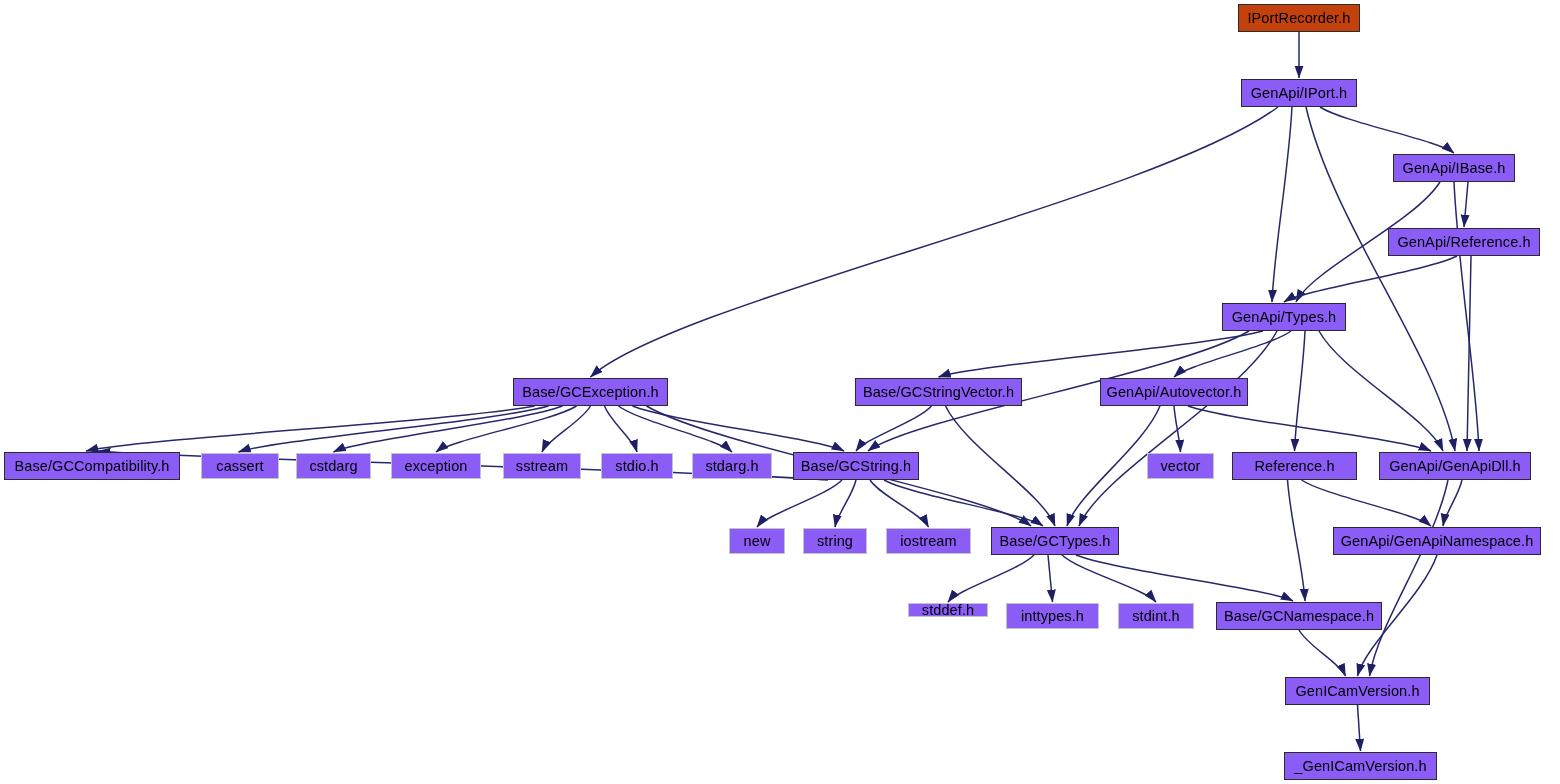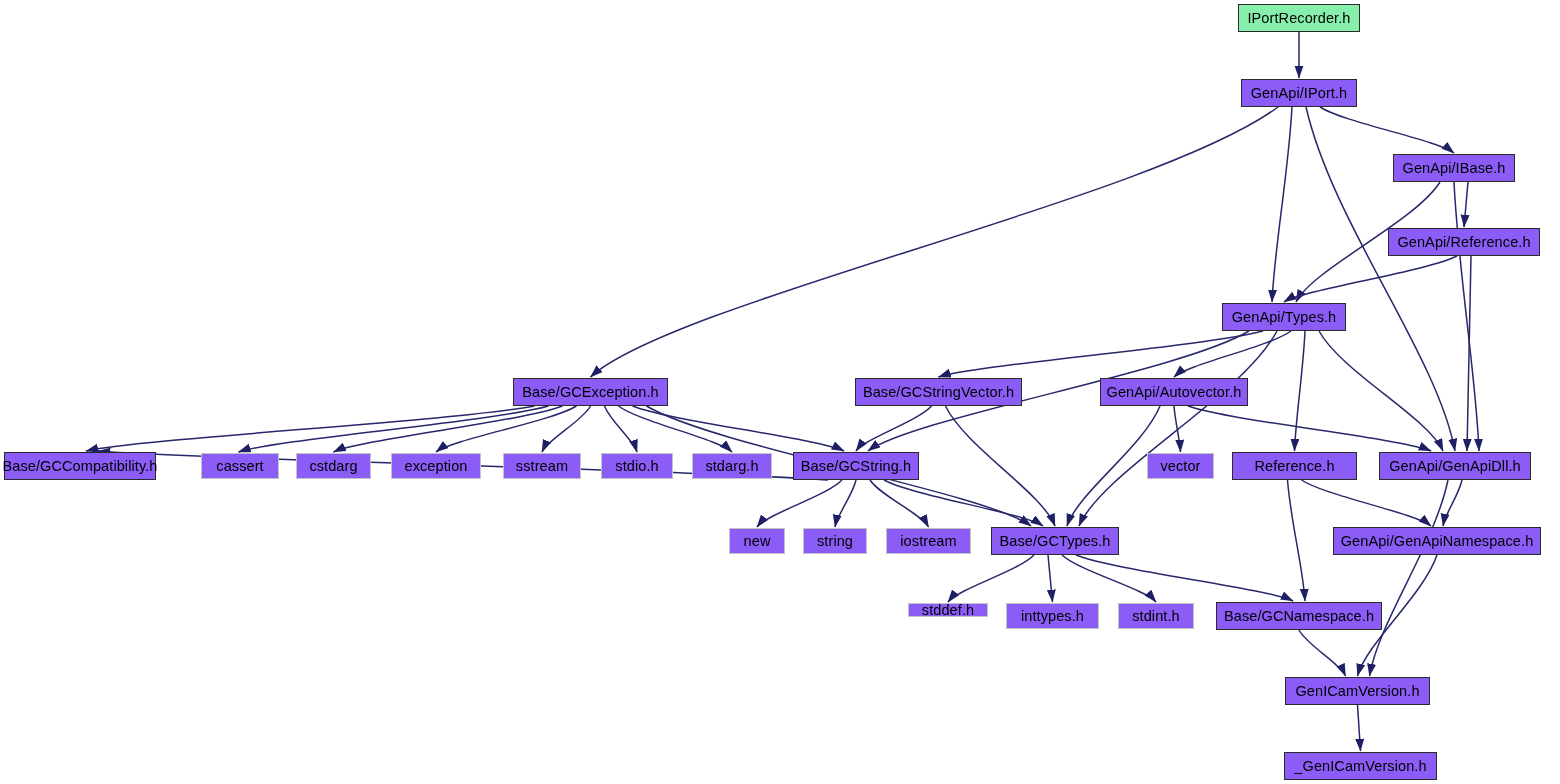--- a/index.html
+++ b/index.html
@@ -41,21 +41,21 @@
   
   .node.local {
     border: 1.6px solid #2b2b2b;
   }
   
   .node.system {
     border: 1px solid #c4c4c4;
   }
   
   .node.root {
-    background: #86efac;
+    background: #c2410c;
     border: 1.6px solid #2b2b2b;
   }
 </style>
 </head>
 <body>
 
 <div id="graph">
   <svg id="edges" width="1560" height="784" viewBox="0 0 1560 784" xmlns="http://www.w3.org/2000/svg">
     <defs>
       <marker id="arrow" markerWidth="9" markerHeight="9" refX="8.2" refY="3.0" orient="auto" markerUnits="strokeWidth">
@@ -129,21 +129,21 @@
       </div>
       <div class="node local" style="left: 513px; top: 378px; width: 155px; height: 28px;">
         <span>Base/GCException.h</span>
       </div>
       <div class="node local" style="left: 855px; top: 378px; width: 167px; height: 28px;">
         <span>Base/GCStringVector.h</span>
       </div>
       <div class="node local" style="left: 1100px; top: 378px; width: 148px; height: 28px;">
         <span>GenApi/Autovector.h</span>
       </div>
-      <div class="node local" style="left: 4px; top: 452px; width: 152px; height: 28px;">
+      <div class="node local" style="left: 4px; top: 452px; width: 176px; height: 28px;">
         <span>Base/GCCompatibility.h</span>
       </div>
       <div class="node system" style="left: 201px; top: 453px; width: 78px; height: 26px;">
         <span>cassert</span>
       </div>
       <div class="node system" style="left: 296px; top: 453px; width: 75px; height: 26px;">
         <span>cstdarg</span>
       </div>
       <div class="node system" style="left: 391px; top: 453px; width: 90px; height: 26px;">
         <span>exception</span>

